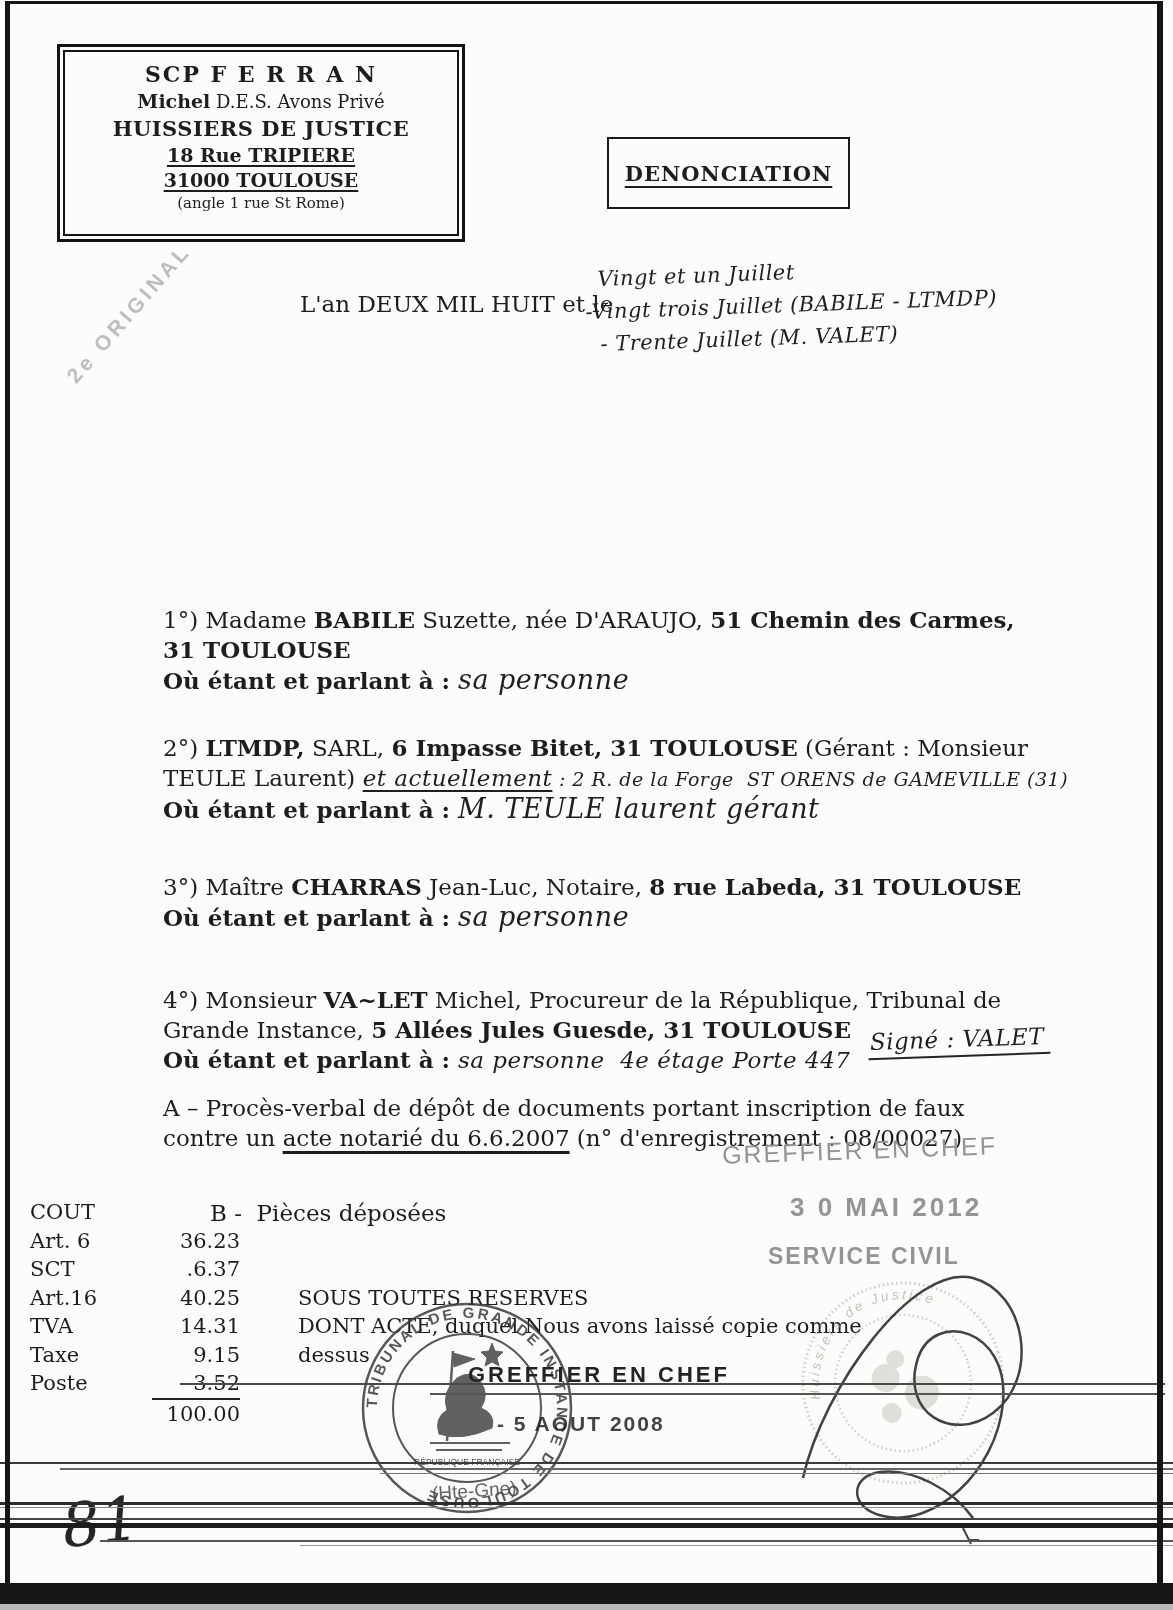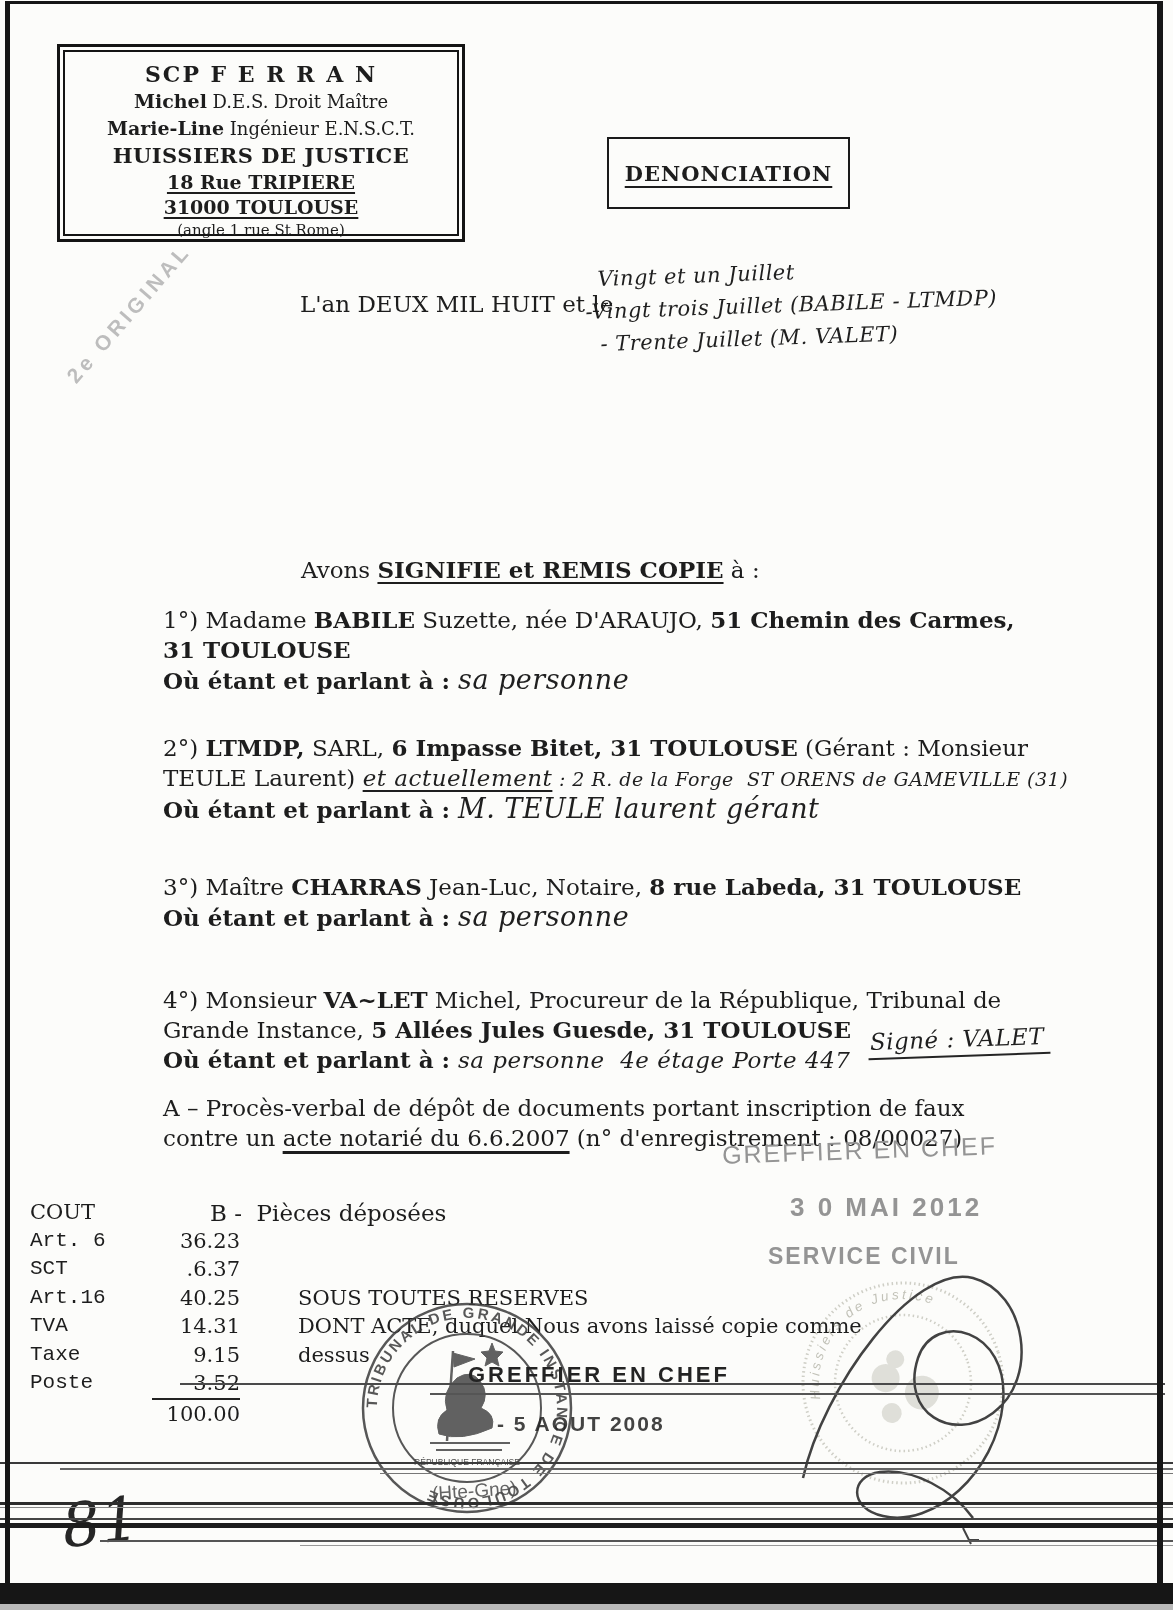--- a/index.html
+++ b/index.html
@@ -53,21 +53,21 @@
   .original-stamp{
     left:62px;top:372px;transform:rotate(-49deg);transform-origin:left top;
     color:#b3b3b3;font-size:21px;font-weight:bold;letter-spacing:4px;opacity:.85;
     font-family:"Liberation Sans",sans-serif;
   }
 
   .gray-stamp{font-family:"Liberation Sans",sans-serif;color:#949494;letter-spacing:2px;z-index:5;}
   .dark-stamp{font-family:"Liberation Sans",sans-serif;color:#232323;font-weight:bold;z-index:6;}
 
   .cost-row{position:relative;font-size:21px;line-height:28.5px;display:flex;}
-  .cost-label{width:122px;font-family:Liberation Mono, monospace;}
+  .cost-label{width:122px;}
   .cost-value{width:88px;text-align:right;}
   .cost-value.uline{border-bottom:2px solid #222;}
   .cost-note{position:absolute;left:268px;top:0;width:640px;white-space:pre;}
 
   .streak{position:absolute;z-index:30;}
   .sig-underline{border-bottom:2px solid #242424;padding:0 6px 3px 2px;transform:rotate(-2deg);display:inline-block;}
 
   svg text{font-family:"Liberation Sans",sans-serif;}
   .tribunal-svg{left:352px;top:1293px;z-index:4;}
   .huissier-svg{left:788px;top:1268px;transform:rotate(-18deg);z-index:3;opacity:.75;}
@@ -77,41 +77,39 @@
     transform:rotate(-7deg);transform-origin:left top;color:#262626;z-index:8;}
 </style>
 </head>
 <body>
 
 <div class="page">
 
   <div class="abs letterhead">
     <div class="letterhead-inner">
       <div class="lh1">SCP  F E R R A N</div>
-      <div class="lh2"><span class="b">Michel</span><span> D.E.S. Droit Maître</span></div>
-      <div class="lh2"><span class="b">Marie-Line</span><span> Ingénieur E.N.S.C.T.</span></div>
+      <div class="lh2"><span class="b">Michel</span><span> D.E.S. Avons Privé</span></div>
       <div class="lh4">HUISSIERS DE JUSTICE</div>
       <div class="lh56">18 Rue TRIPIERE</div>
       <div class="lh56">31000 TOULOUSE</div>
       <div class="lh7">(angle 1 rue St Rome)</div>
     </div>
   </div>
 
   <div class="abs title-box">
     <span>DENONCIATION</span>
   </div>
 
   <div class="abs original-stamp">2e ORIGINAL</div>
 
   <div class="abs doc-text" style="left:300px;top:289px;">L'an DEUX MIL HUIT et le</div>
   <div class="abs hand hand-line" style="left:597px;top:264px;">Vingt et un Juillet</div>
   <div class="abs hand hand-line" style="left:585px;top:297px;">-Vingt trois Juillet (BABILE - LTMDP)</div>
   <div class="abs hand hand-line" style="left:600px;top:329px;">- Trente Juillet (M. VALET)</div>
 
-  <div class="abs doc-text" style="left:301px;top:555px;"><span>Avons </span><span class="b u">SIGNIFIE et REMIS COPIE</span><span> à :</span></div>
 
   <div class="abs doc-text" style="left:163px;top:605px;"><span>1°) Madame </span><span class="b">BABILE</span><span> Suzette, née D'ARAUJO, </span><span class="b">51 Chemin des Carmes,
 31 TOULOUSE</span><span>
 </span><span class="b">Où étant et parlant à : </span><span class="hand handbig">sa personne</span></div>
   <div class="abs doc-text" style="left:163px;top:733px;"><span>2°) </span><span class="b">LTMDP,</span><span> SARL, </span><span class="b">6 Impasse Bitet, 31 TOULOUSE</span><span> (Gérant : Monsieur
 TEULE Laurent) </span><span class="hand u">et actuellement</span><span class="hand sm"> : 2 R. de la Forge  ST ORENS de GAMEVILLE (31)</span><span>
 </span><span class="b">Où étant et parlant à : </span><span class="hand handbig">M. TEULE laurent gérant</span></div>
   <div class="abs doc-text" style="left:163px;top:872px;"><span>3°) Maître </span><span class="b">CHARRAS</span><span> Jean-Luc, Notaire, </span><span class="b">8 rue Labeda, 31 TOULOUSE</span><span>
 </span><span class="b">Où étant et parlant à : </span><span class="hand handbig">sa personne</span></div>
   <div class="abs doc-text" style="left:163px;top:985px;"><span>4°) Monsieur </span><span class="b">VA~LET</span><span> Michel, Procureur de la République, Tribunal de

